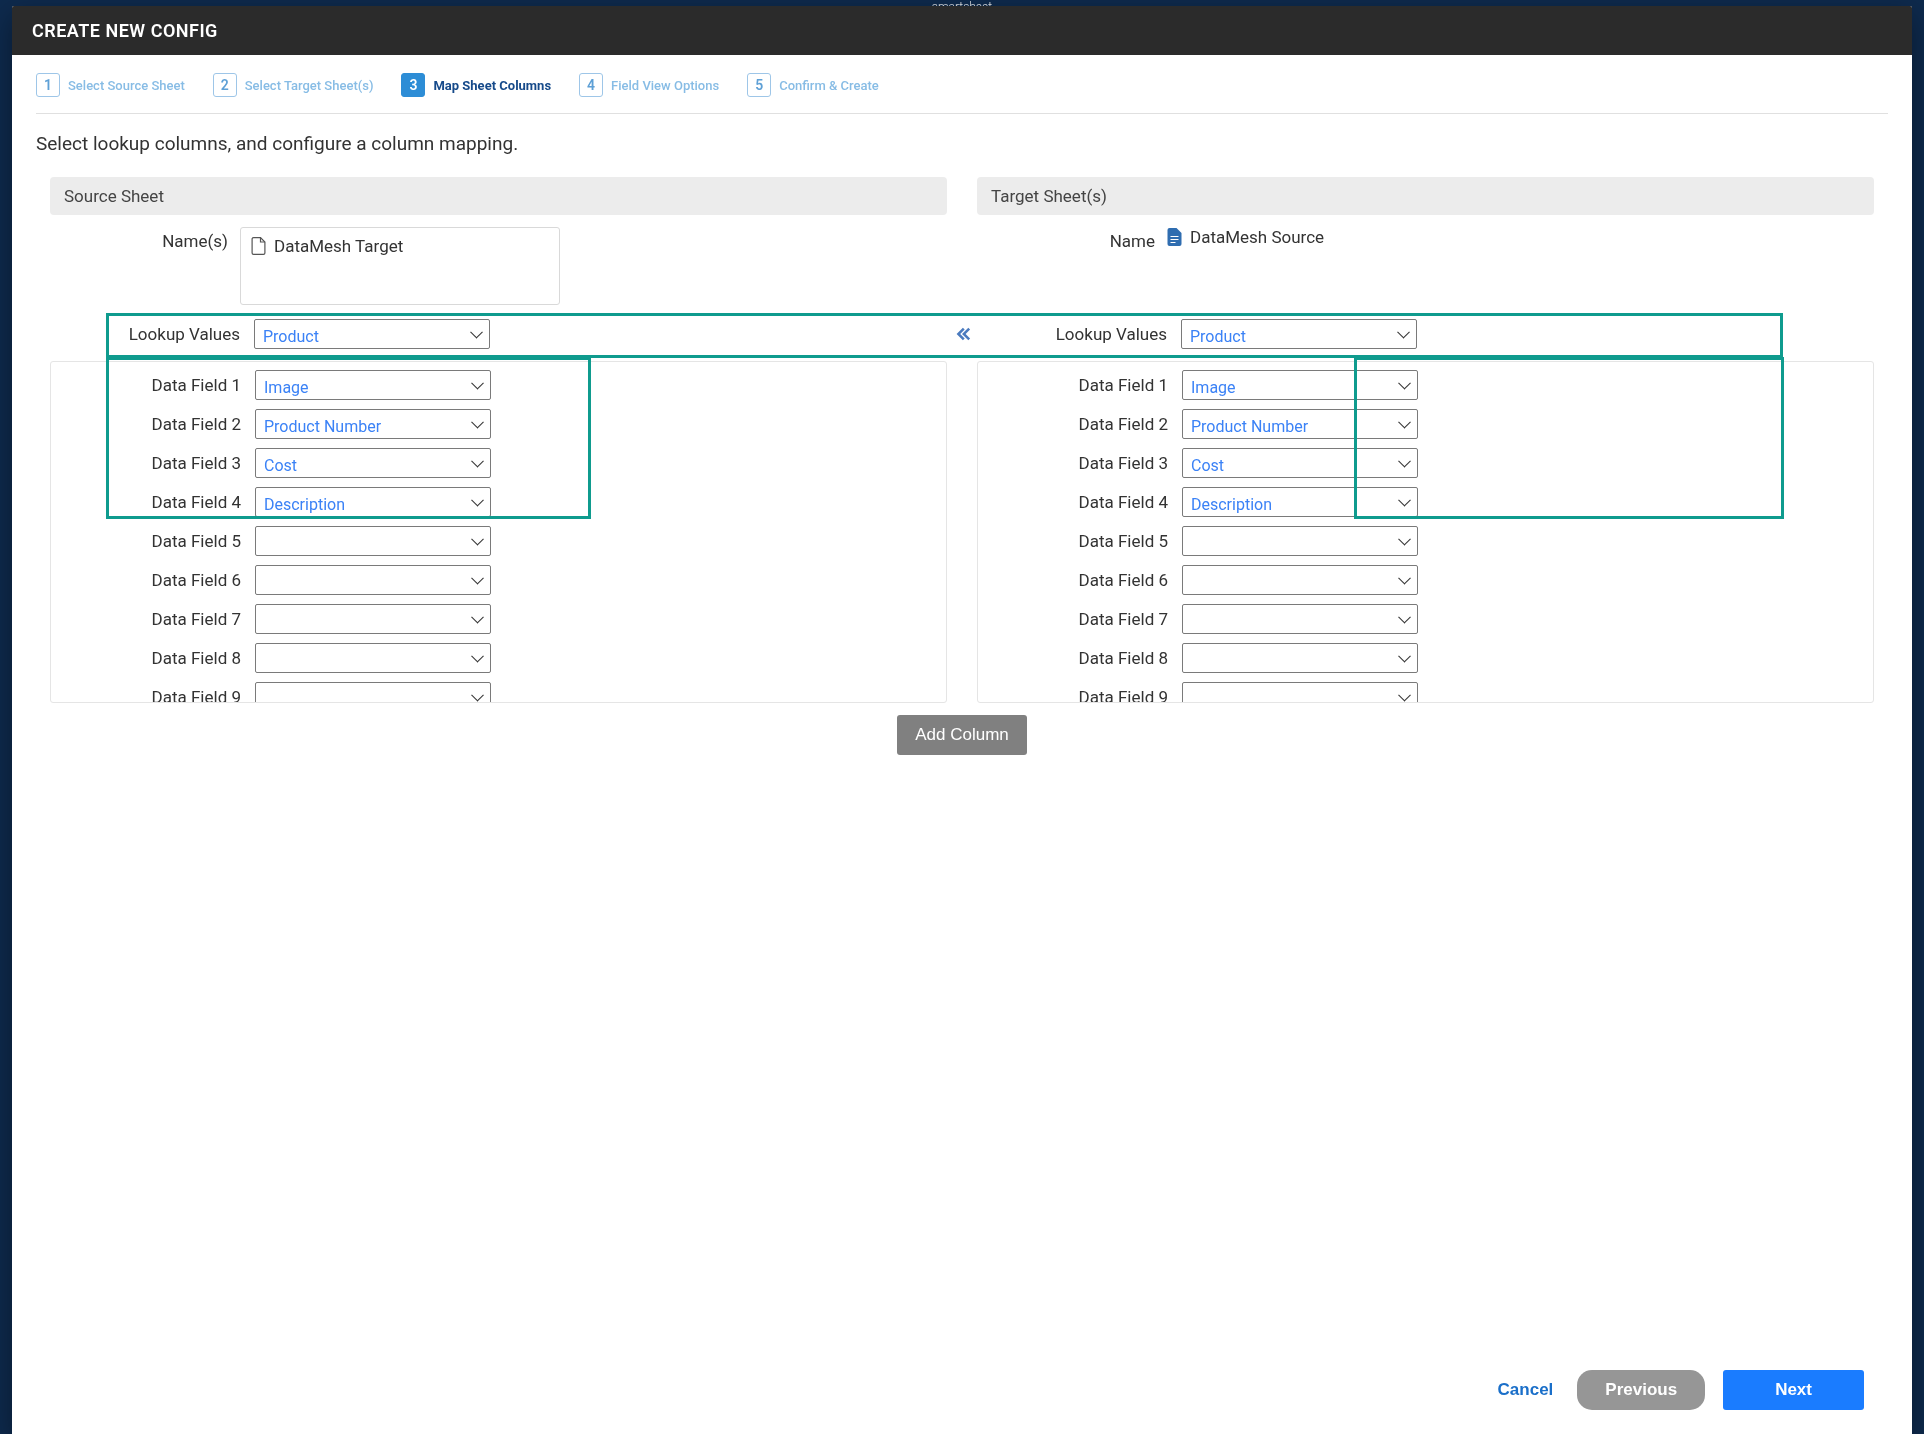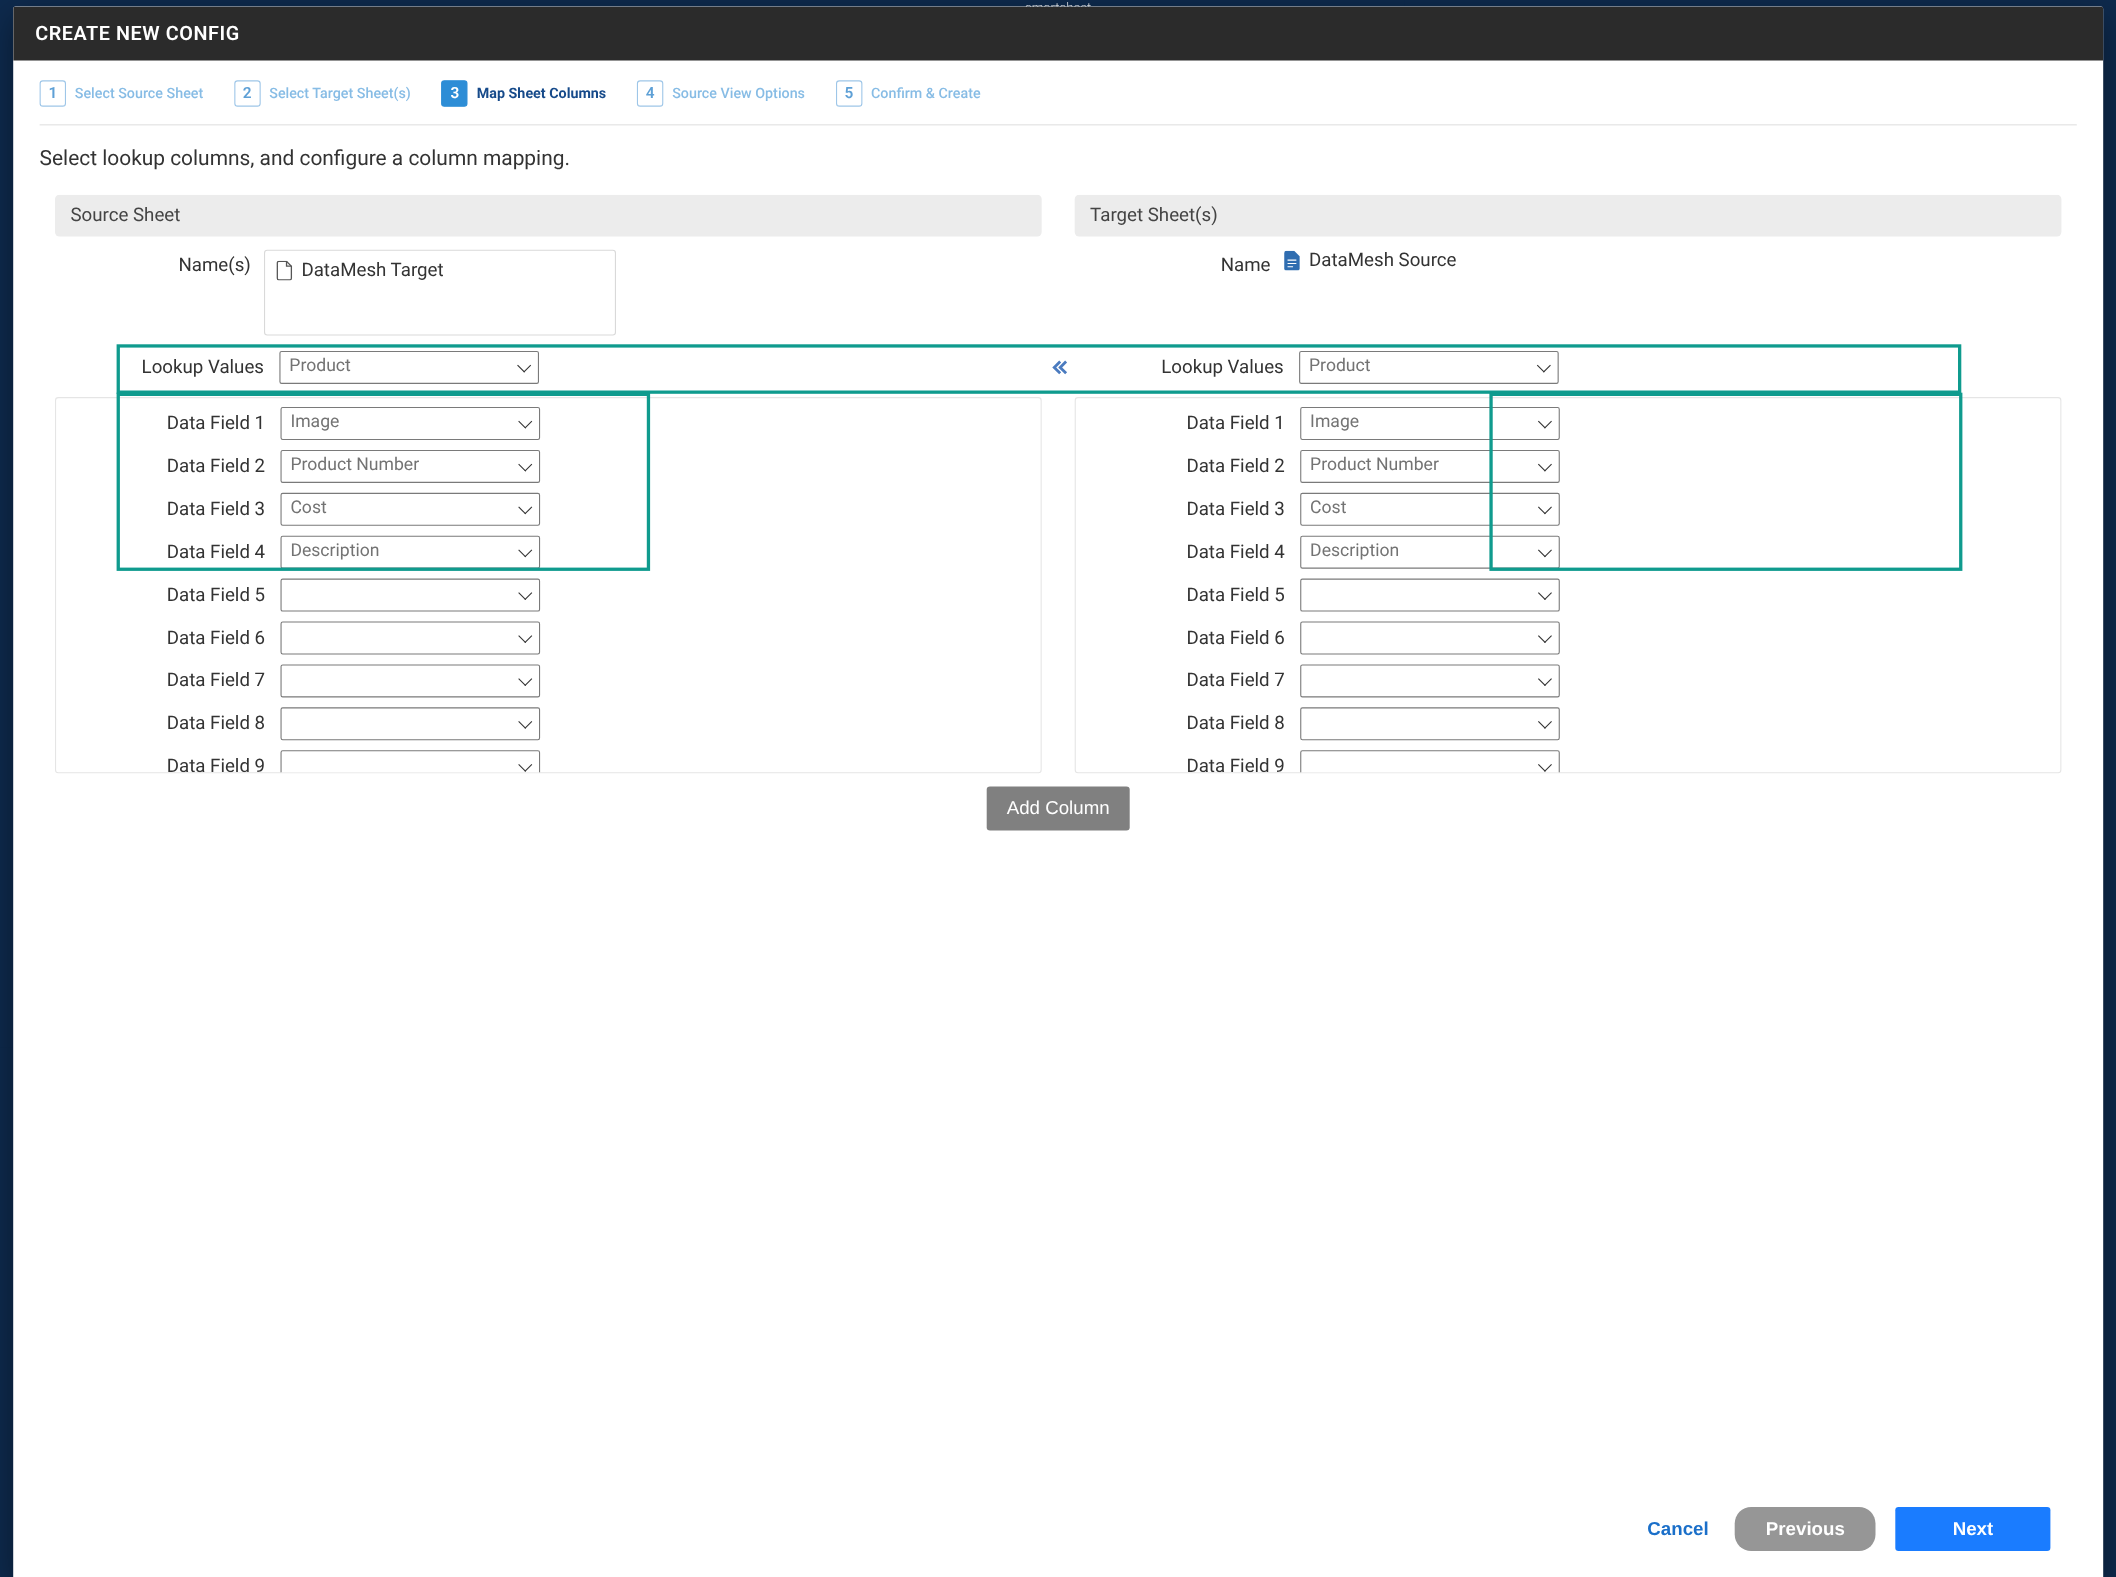--- a/index.html
+++ b/index.html
@@ -114,25 +114,25 @@
   }
   .field-label {
     width: 190px; text-align: right; padding-right: 14px;
     font-size: 17px; color: #333; white-space: nowrap;
   }
   .sel {
     flex: 0 0 236px;
     height: 30px;
     border: 1px solid #7a7a7a; border-radius: 2px;
     padding: 2px 26px 2px 8px;
-    font-size: 16px; color: #737373;
+    font-size: 16px; color: #3b82f6;
     background: #fff;
     position: relative;
     cursor: pointer;
-    display: flex; align-items: flex-start;
+    display: flex; align-items: flex-end;
   }
   .sel::after {
     content: "";
     position: absolute; right: 8px; top: 50%;
     width: 8px; height: 8px;
     border-right: 1.5px solid #333;
     border-bottom: 1.5px solid #333;
     transform: translateY(-70%) rotate(45deg);
   }
   .lookup-row {
@@ -200,21 +200,21 @@
         <div class="step">
           <span class="step-num">2</span>
           <span class="step-label">Select Target Sheet(s)</span>
         </div>
         <div class="step active">
           <span class="step-num">3</span>
           <span class="step-label">Map Sheet Columns</span>
         </div>
         <div class="step">
           <span class="step-num">4</span>
-          <span class="step-label">Source View Options</span>
+          <span class="step-label">Field View Options</span>
         </div>
         <div class="step">
           <span class="step-num">5</span>
           <span class="step-label">Confirm &amp; Create</span>
         </div>
       </div>
 
     <div class="instruction">Select lookup columns, and configure a column mapping.</div>
 
     <div class="mapping-area">

